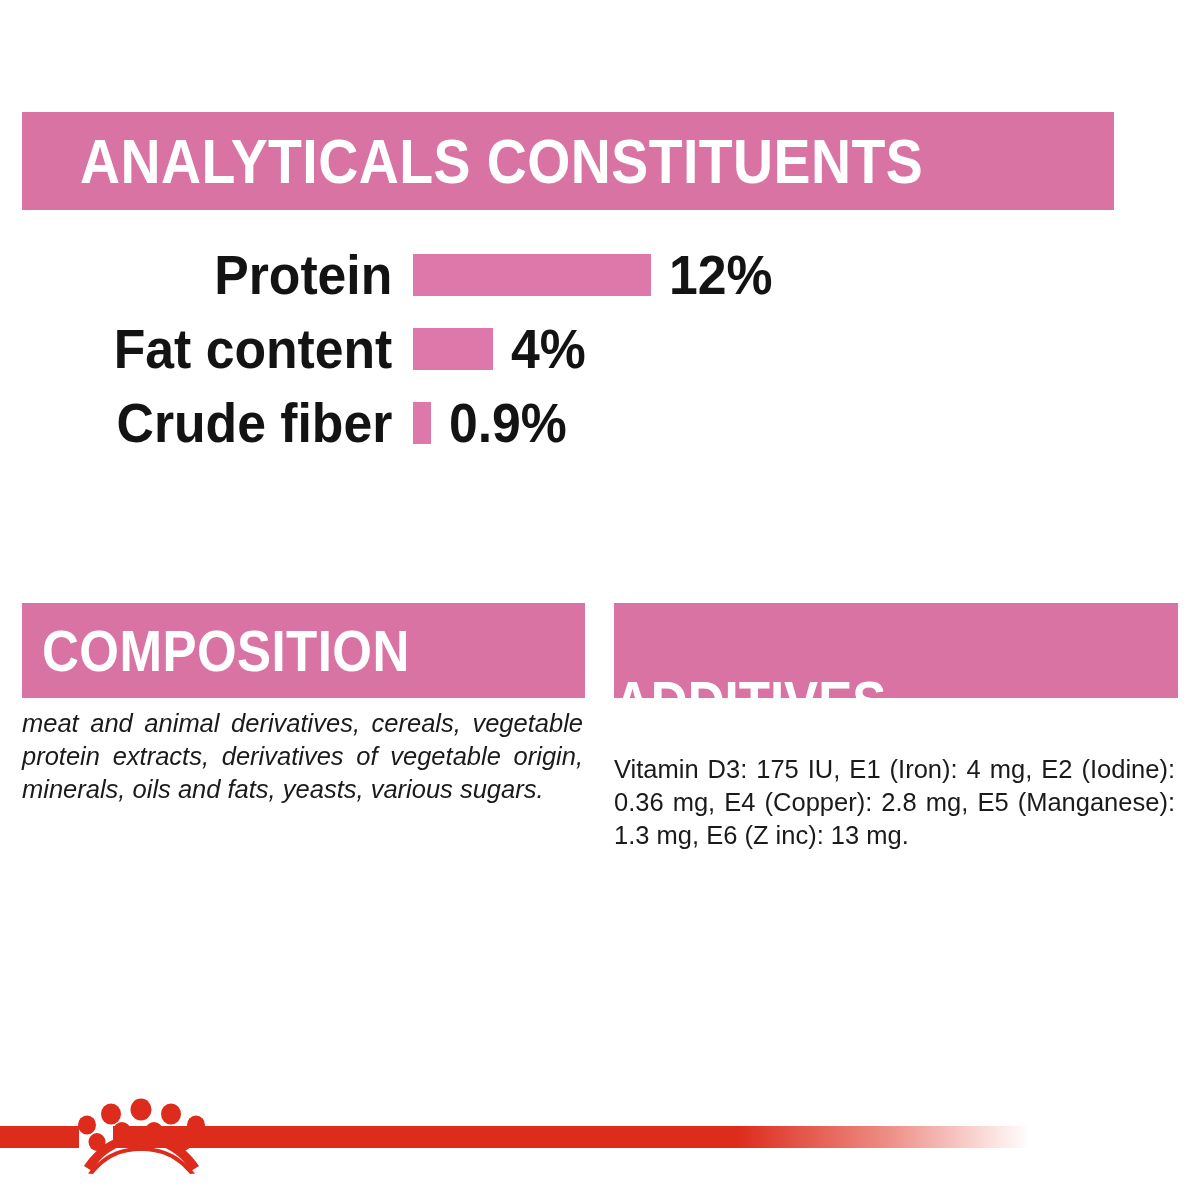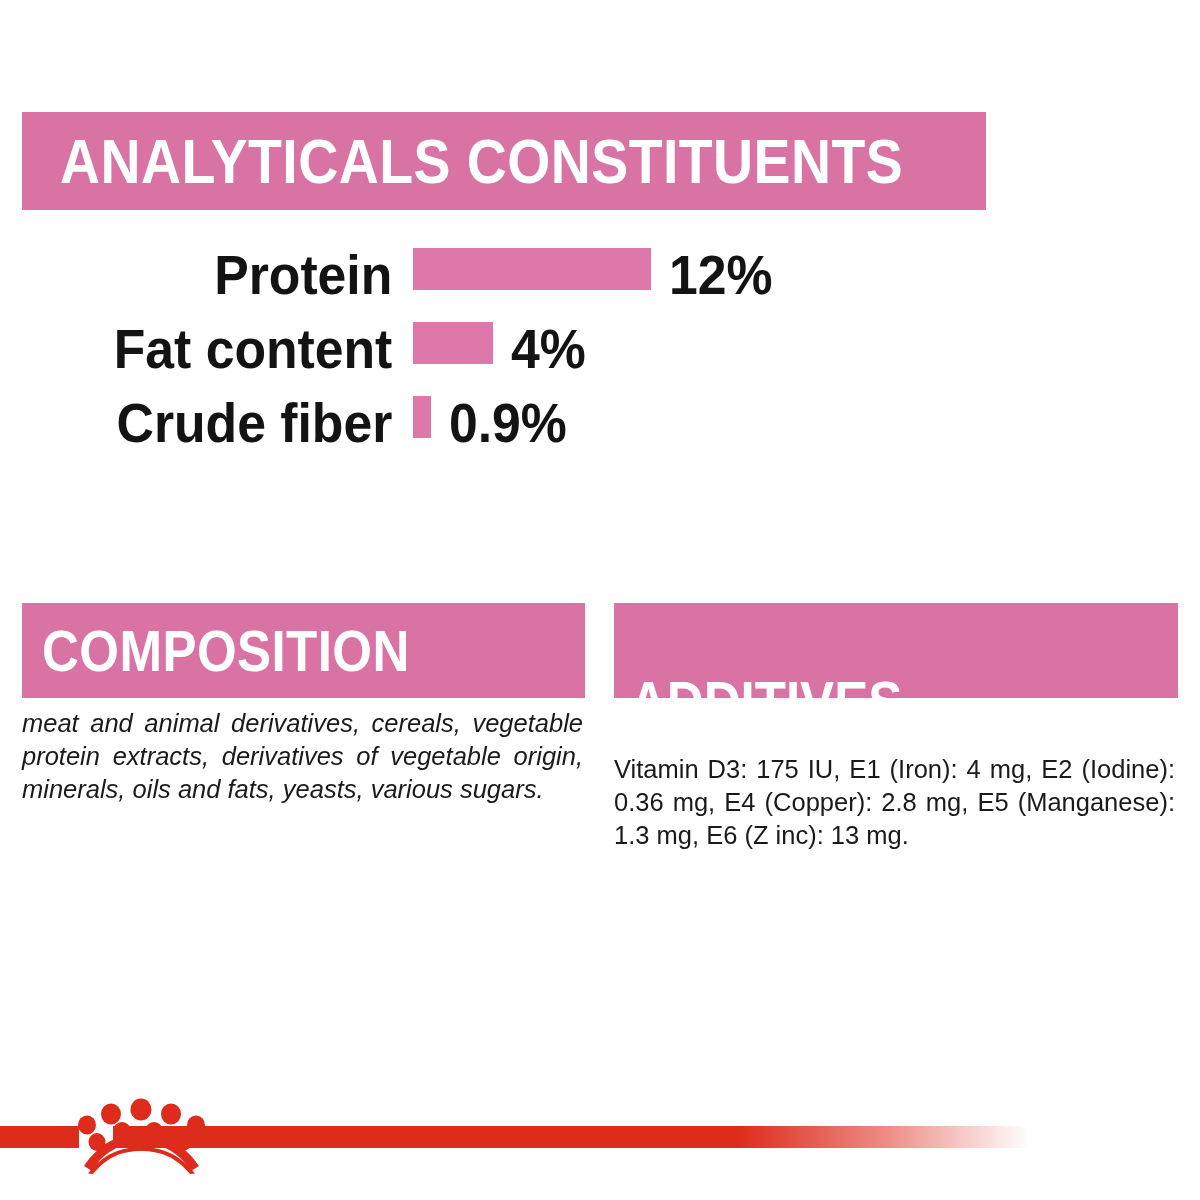--- a/index.html
+++ b/index.html
@@ -36,23 +36,23 @@
     font-weight: 700;
     letter-spacing: 0.5px;
     white-space: nowrap;
     transform: scaleX(0.88);
     transform-origin: left center;
   }
 
   #band-analyticals {
     left: 22px;
     top: 112px;
-    width: 964px;
+    width: 1092px;
     height: 98px;
-    padding-left: 38px;
+    padding-left: 58px;
   }
   #band-analyticals .band-title {
     font-size: 63px;
     line-height: 63px;
   }
 
   #band-composition {
     left: 22px;
     top: 603px;
     width: 563px;
@@ -62,21 +62,20 @@
   #band-composition .band-title {
     font-size: 58px;
     line-height: 58px;
   }
 
   #band-additives {
     left: 614px;
     top: 603px;
     width: 564px;
     height: 95px;
-    padding-left: 16px;
     align-items: baseline;
   }
   #band-additives .band-inner {
     position: relative;
     top: 70px;
     white-space: nowrap;
     transform: scaleX(0.88);
     transform-origin: left center;
   }
   #band-additives .main-word {
@@ -116,21 +115,21 @@
     font-family: "Liberation Sans Narrow", "Liberation Sans", sans-serif;
     font-weight: 700;
     font-size: 55px;
     line-height: 55px;
     white-space: nowrap;
     transform: scaleX(0.94);
     transform-origin: right center;
   }
   .chart-bar-wrap {
     display: flex;
-    align-items: flex-start;
+    align-items: center;
   }
   .chart-bar {
     background: #de78ab;
     height: 42px;
   }
   .chart-value {
     color: #131313;
     font-family: "Liberation Sans Narrow", "Liberation Sans", sans-serif;
     font-weight: 700;
     font-size: 55px;

